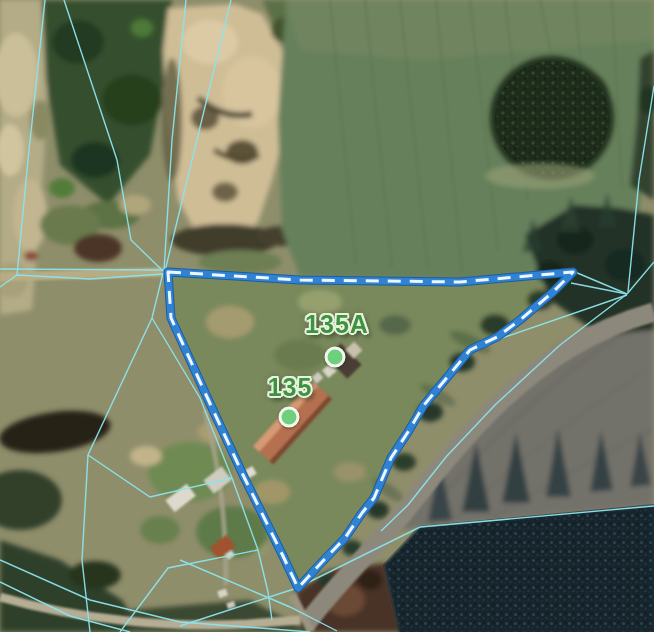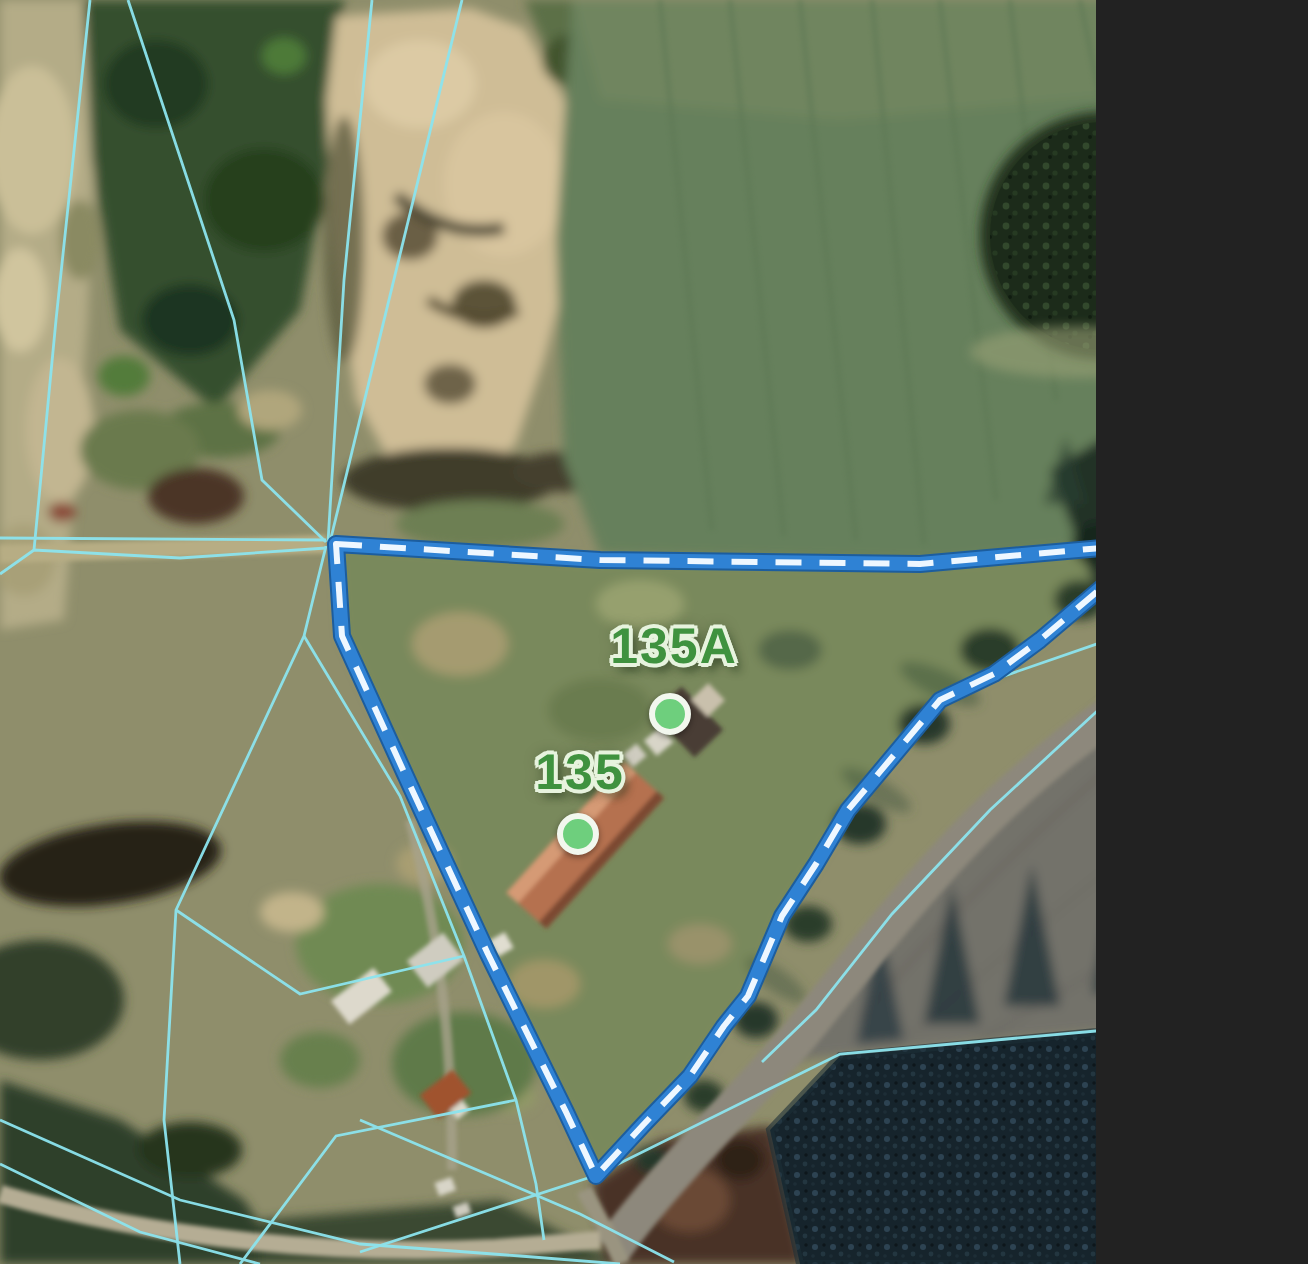--- a/index.html
+++ b/index.html
@@ -1,18 +1,18 @@
 <!DOCTYPE html>
 <html><head>
 <meta charset="utf-8">
 <style>
   html,body{margin:0;padding:0;background:#222;}
   .map-viewport{
     position:relative;
-    width:548px;height:632px;
+    width:654px;height:632px;
     overflow:hidden;
     font-family:"Liberation Sans", sans-serif;
     user-select:none;
   }
   .map-viewport svg{position:absolute;left:0;top:0;display:block;}
   .addr-label{
     position:absolute;
     transform:translate(-50%,-50%);
     font-size:25px;
     font-weight:800;

